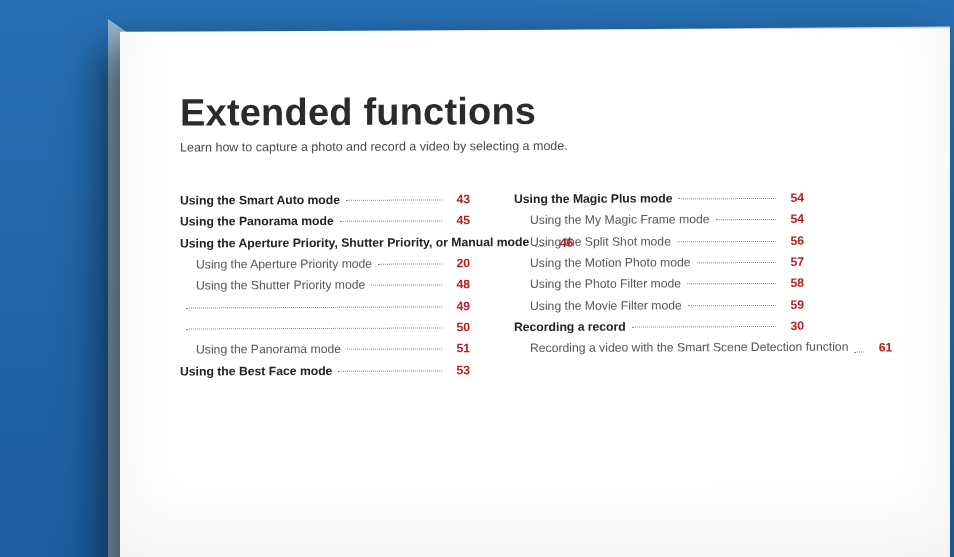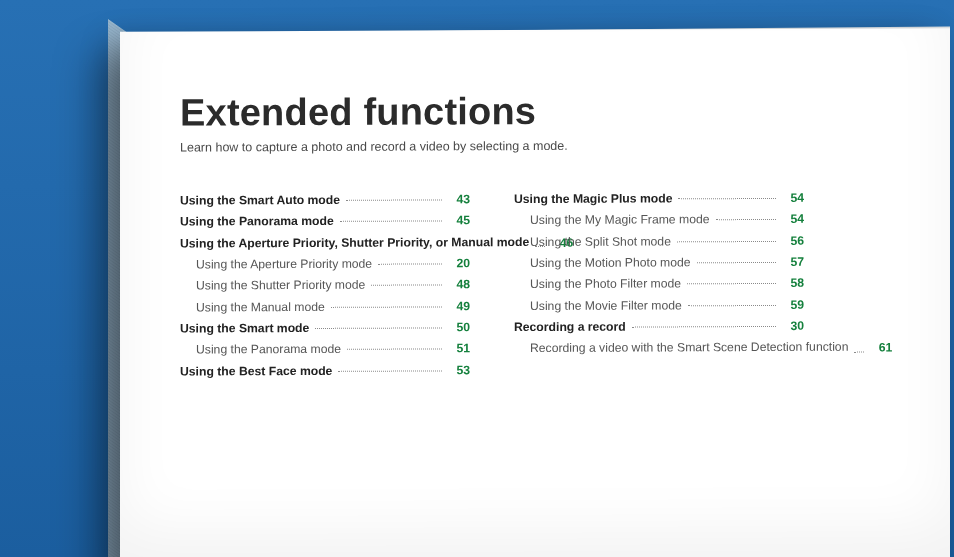--- a/index.html
+++ b/index.html
@@ -107,21 +107,21 @@
     flex: 1 1 auto;
     margin: 0 6px;
     border-bottom: 1.2px dotted #8a8a8a;
     position: relative;
     top: -3px;
     min-width: 10px;
   }
   .entry .pg {
     flex: 0 0 auto;
     font-weight: 700;
-    color: #15803d;
+    color: #b91c1c;
     width: 22px;
     text-align: right;
   }
   
   .entry.wrap {
     white-space: normal;
   }
   .entry.wrap .label {
     white-space: normal;
   }
@@ -168,26 +168,24 @@
             <span class="label">Using the Aperture Priority mode</span>
             <span class="leader"></span>
             <span class="pg">20</span>
           </div>
           <div class="entry sub">
             <span class="label">Using the Shutter Priority mode</span>
             <span class="leader"></span>
             <span class="pg">48</span>
           </div>
           <div class="entry sub">
-            <span class="label">Using the Manual mode</span>
             <span class="leader"></span>
             <span class="pg">49</span>
           </div>
           <div class="entry bold">
-            <span class="label">Using the Smart mode</span>
             <span class="leader"></span>
             <span class="pg">50</span>
           </div>
           <div class="entry sub">
             <span class="label">Using the Panorama mode</span>
             <span class="leader"></span>
             <span class="pg">51</span>
           </div>
           <div class="entry bold">
             <span class="label">Using the Best Face mode</span>

